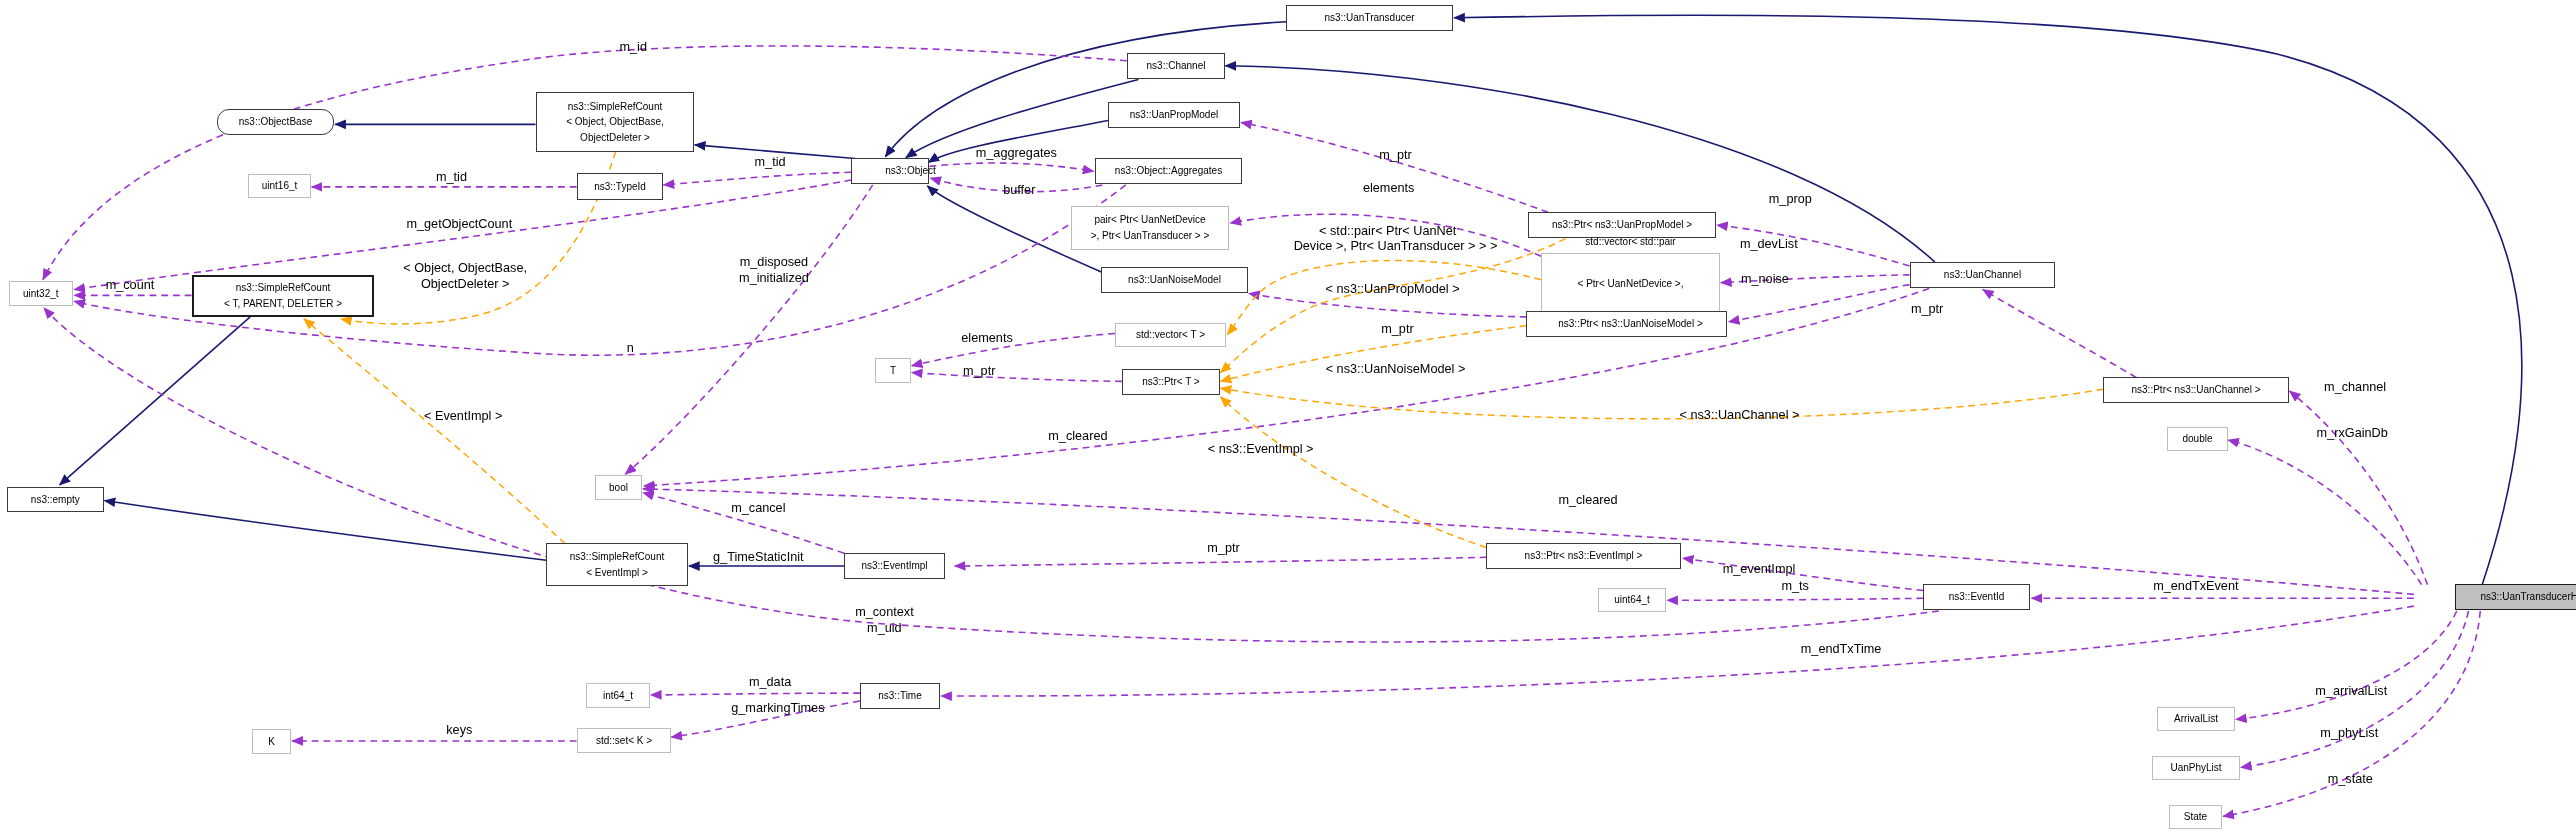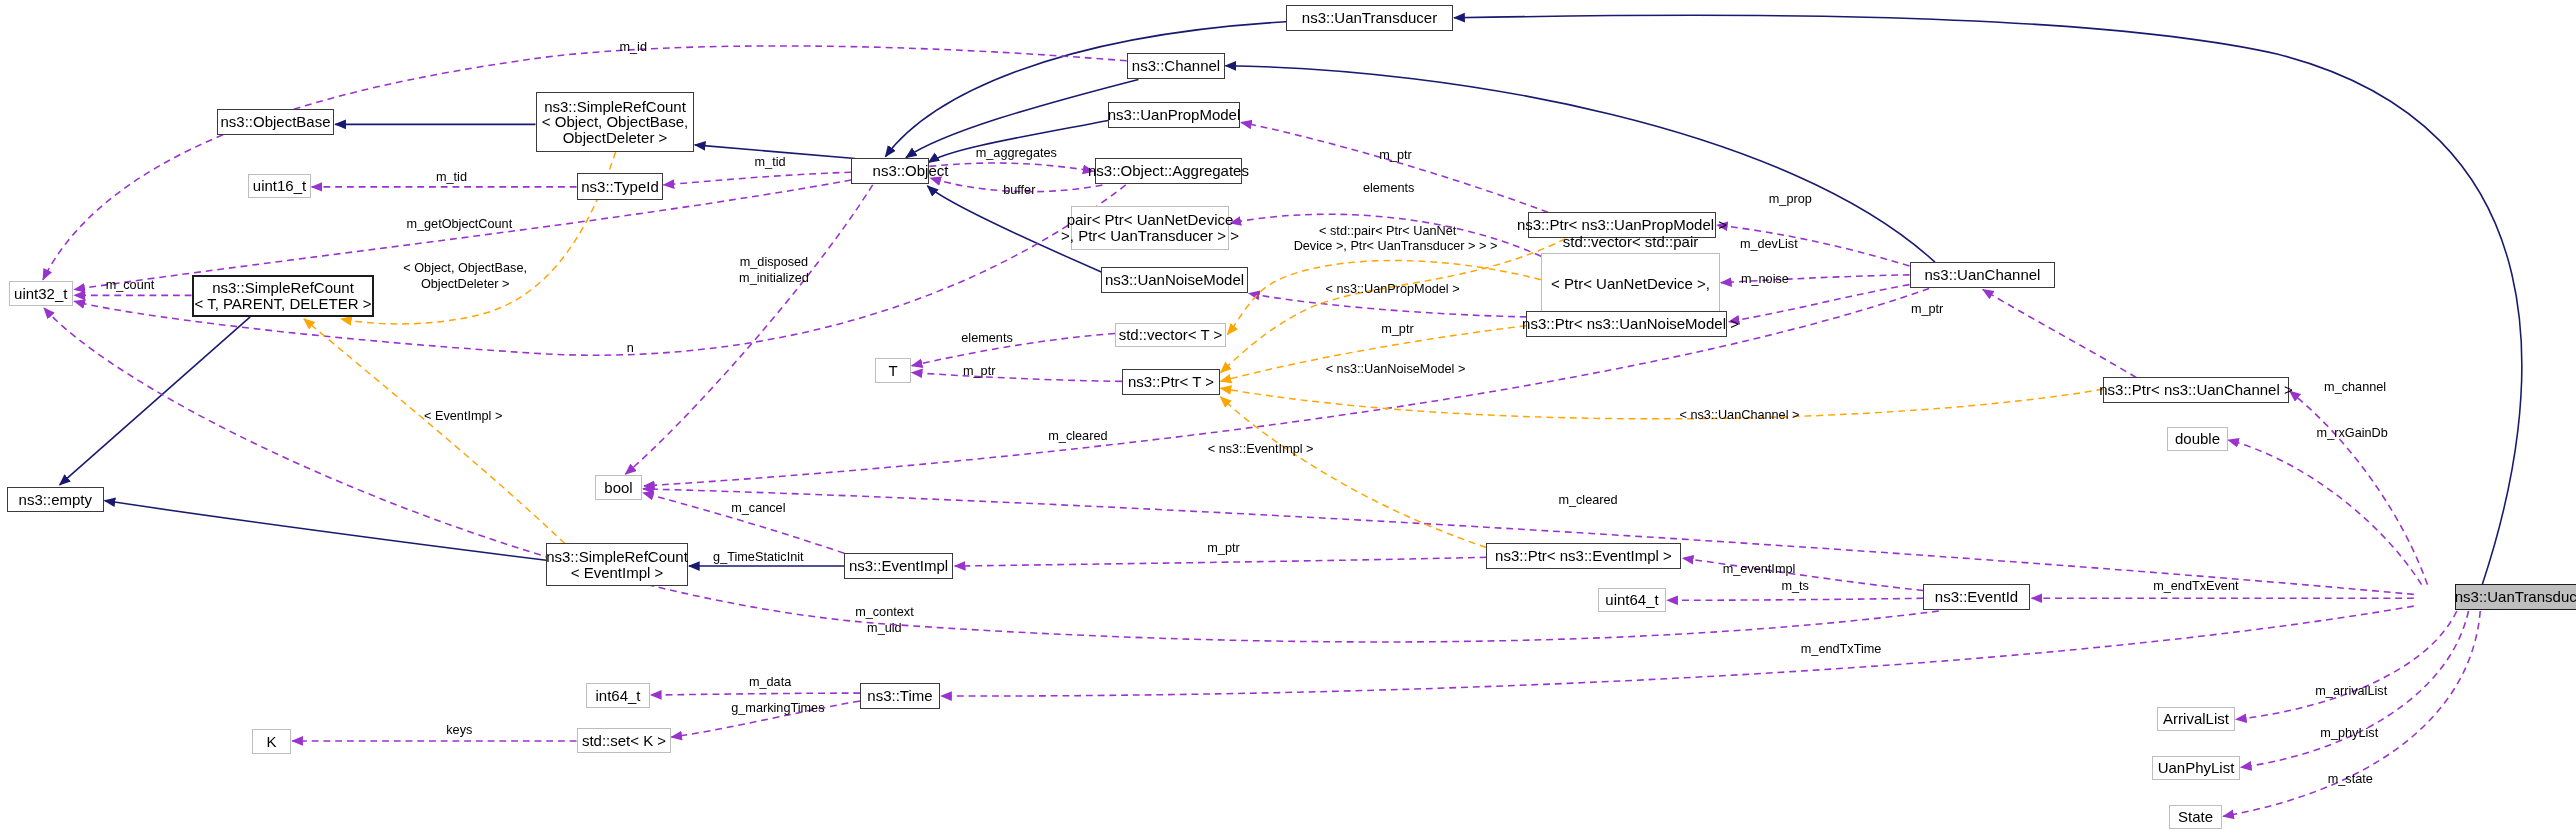--- a/index.html
+++ b/index.html
@@ -1,19 +1,19 @@
 <!DOCTYPE html>
 <html><head>
 <meta charset="utf-8">
 <style>
   html,body{margin:0;padding:0;background:#ffffff;}
   #stage{position:relative;width:2576px;height:837px;background:#fff;overflow:hidden;
          font-family:"Liberation Sans", sans-serif;}
   .node{position:absolute;display:flex;flex-direction:column;align-items:center;justify-content:center;
-        background:#fff;color:#000;font-size:15px;line-height:15.6px;text-align:center;
+        background:#fff;color:#000;font-size:10px;line-height:15.6px;text-align:center;
         white-space:nowrap;box-sizing:border-box;cursor:pointer;}
   .node.class{border:1.4px solid #3a3a3a;}
   .node.bold{border:2.1px solid #1c1c1c;}
   .node.plain{border:1px solid #bdbdbd;}
   .node.highlight{border:1.4px solid #1c1c1c;background:#bfbfbf;}
   #edges{position:absolute;left:0;top:0;pointer-events:none;}
   #edges text{font-family:"Liberation Sans", sans-serif;font-size:13px;fill:#000;}
 </style>
 </head>
 <body>
@@ -129,21 +129,21 @@
         <text x="476" y="294" text-anchor="middle" fill="#000000">ObjectDeleter &gt;</text>
         <text x="474" y="430" text-anchor="middle" fill="#000000">&lt; EventImpl &gt;</text>
         <text x="1420" y="240" text-anchor="middle" fill="#000000">&lt; std::pair&lt; Ptr&lt; UanNet</text>
         <text x="1428" y="256" text-anchor="middle" fill="#000000">Device &gt;, Ptr&lt; UanTransducer &gt; &gt; &gt;</text>
         <text x="1425" y="300" text-anchor="middle" fill="#000000">&lt; ns3::UanPropModel &gt;</text>
         <text x="1428" y="381" text-anchor="middle" fill="#000000">&lt; ns3::UanNoiseModel &gt;</text>
         <text x="1780" y="429" text-anchor="middle" fill="#000000">&lt; ns3::UanChannel &gt;</text>
         <text x="1290" y="463" text-anchor="middle" fill="#000000">&lt; ns3::EventImpl &gt;</text>
       </g>
   </svg>
-<div class="node class" style="left: 217px; top: 109px; width: 117px; height: 26px;">
+<div class="node class" style="left: 217px; top: 109px; width: 117px; height: 26px; border-radius: 12px;">
       <span>ns3::ObjectBase</span>
     </div>
     <div class="node class" style="left: 536px; top: 92px; width: 158px; height: 60px;">
       <span>ns3::SimpleRefCount</span>
       <span>&lt; Object, ObjectBase,</span>
       <span>ObjectDeleter &gt;</span>
     </div>
     <div class="node plain" style="left: 248px; top: 174px; width: 63px; height: 24.4px;">
       <span>uint16_t</span>
     </div>
@@ -157,21 +157,21 @@
       <span>ns3::SimpleRefCount</span>
       <span>&lt; T, PARENT, DELETER &gt;</span>
     </div>
     <div class="node class" style="left: 6.8px; top: 487px; width: 97px; height: 25.4px;">
       <span>ns3::empty</span>
     </div>
     <div class="node class" style="left: 546px; top: 543px; width: 142px; height: 43px;">
       <span>ns3::SimpleRefCount</span>
       <span>&lt; EventImpl &gt;</span>
     </div>
-    <div class="node class" style="left: 844px; top: 553px; width: 109px; height: 26px;">
+    <div class="node class" style="left: 844px; top: 553px; width: 101px; height: 26px;">
       <span>ns3::EventImpl</span>
     </div>
     <div class="node plain" style="left: 595px; top: 475px; width: 47px; height: 25.4px;">
       <span>bool</span>
     </div>
     <div class="node class" style="left: 860px; top: 683px; width: 80px; height: 26px;">
       <span>ns3::Time</span>
     </div>
     <div class="node plain" style="left: 586px; top: 683px; width: 64px; height: 25.4px;">
       <span>int64_t</span>

